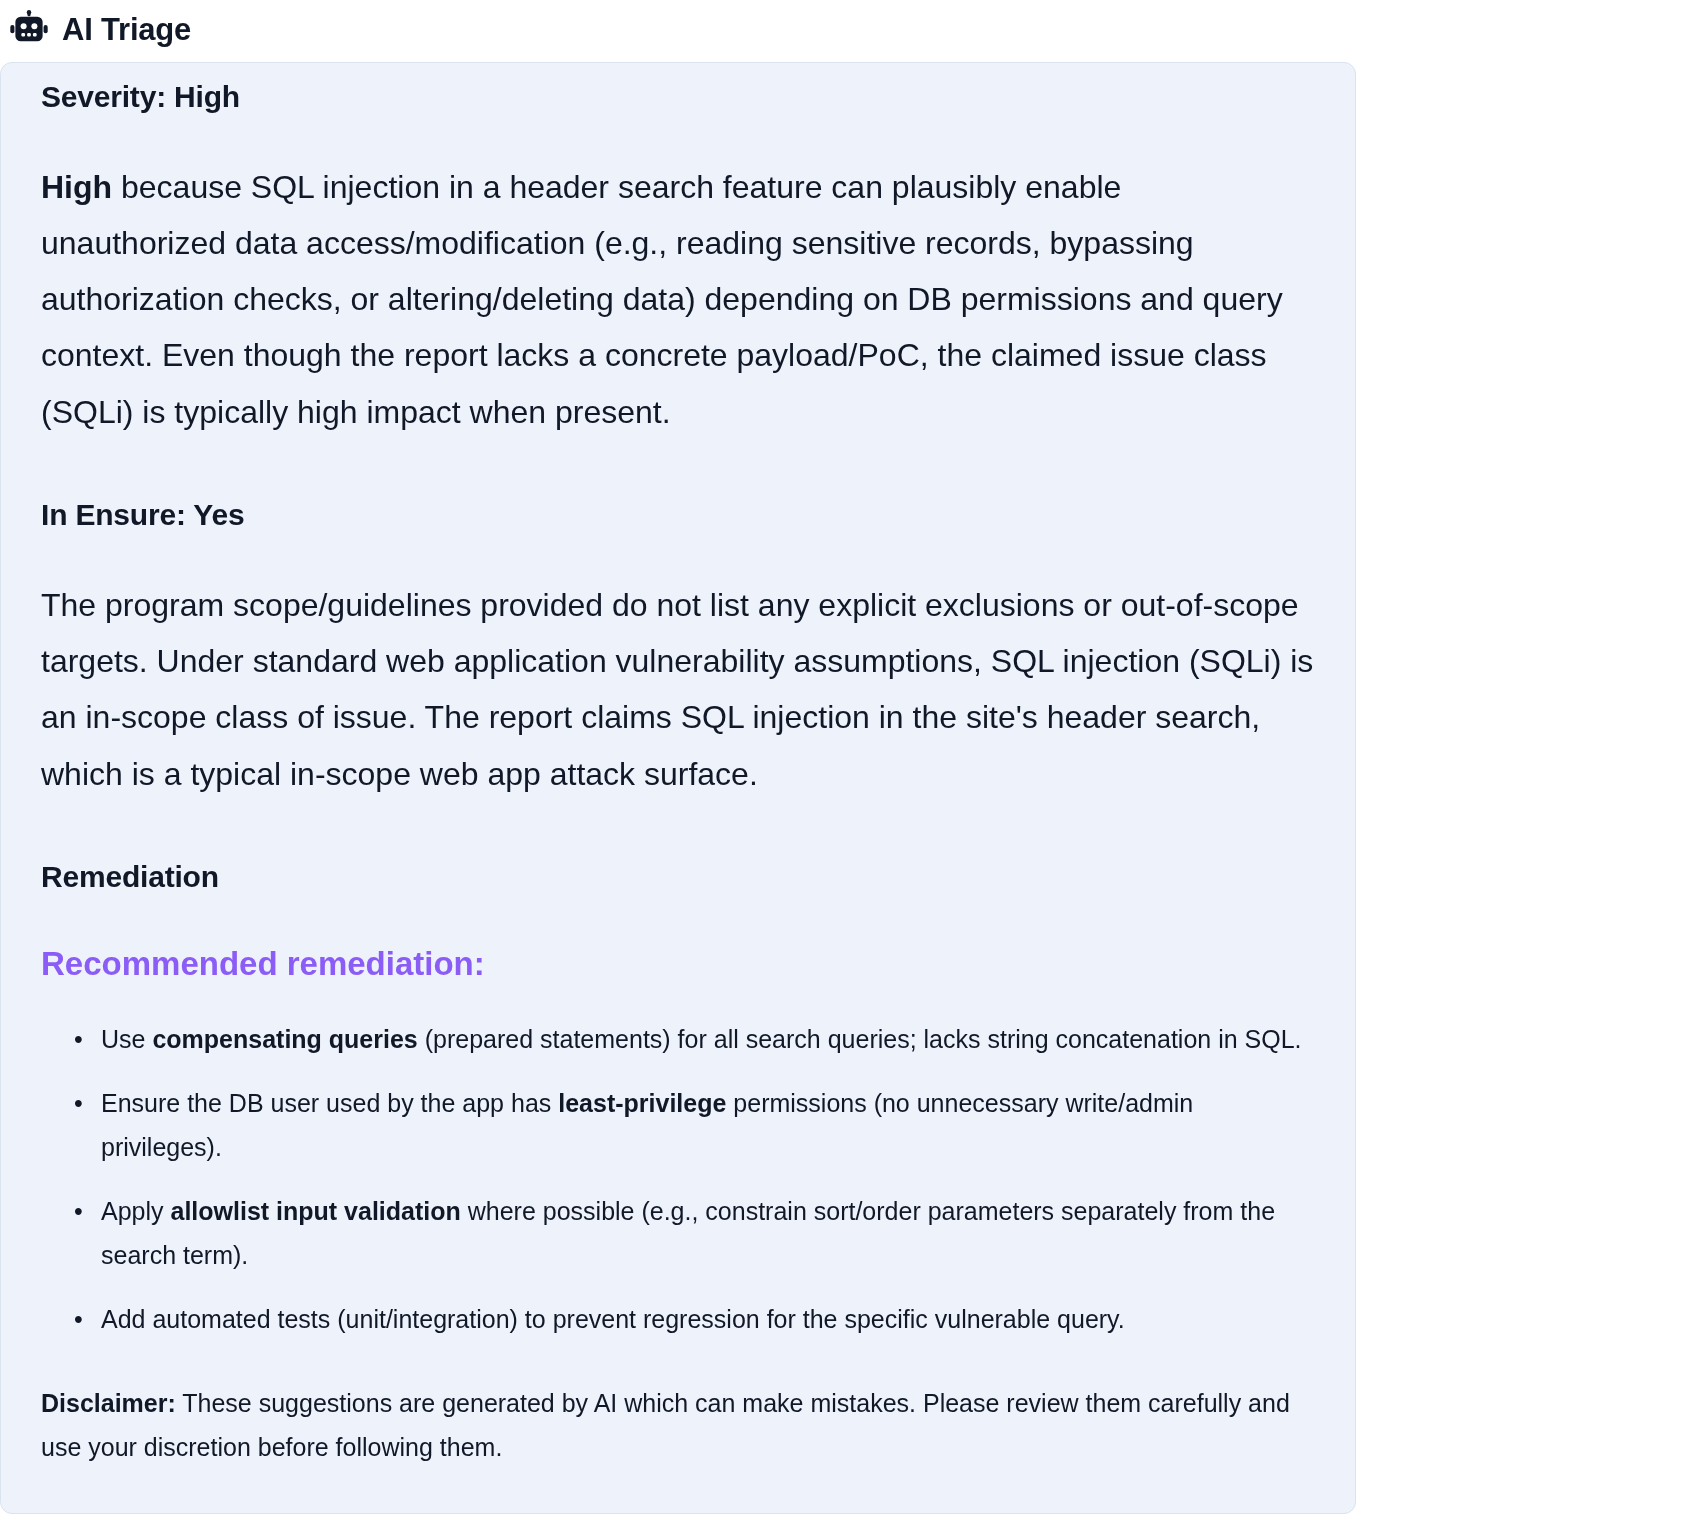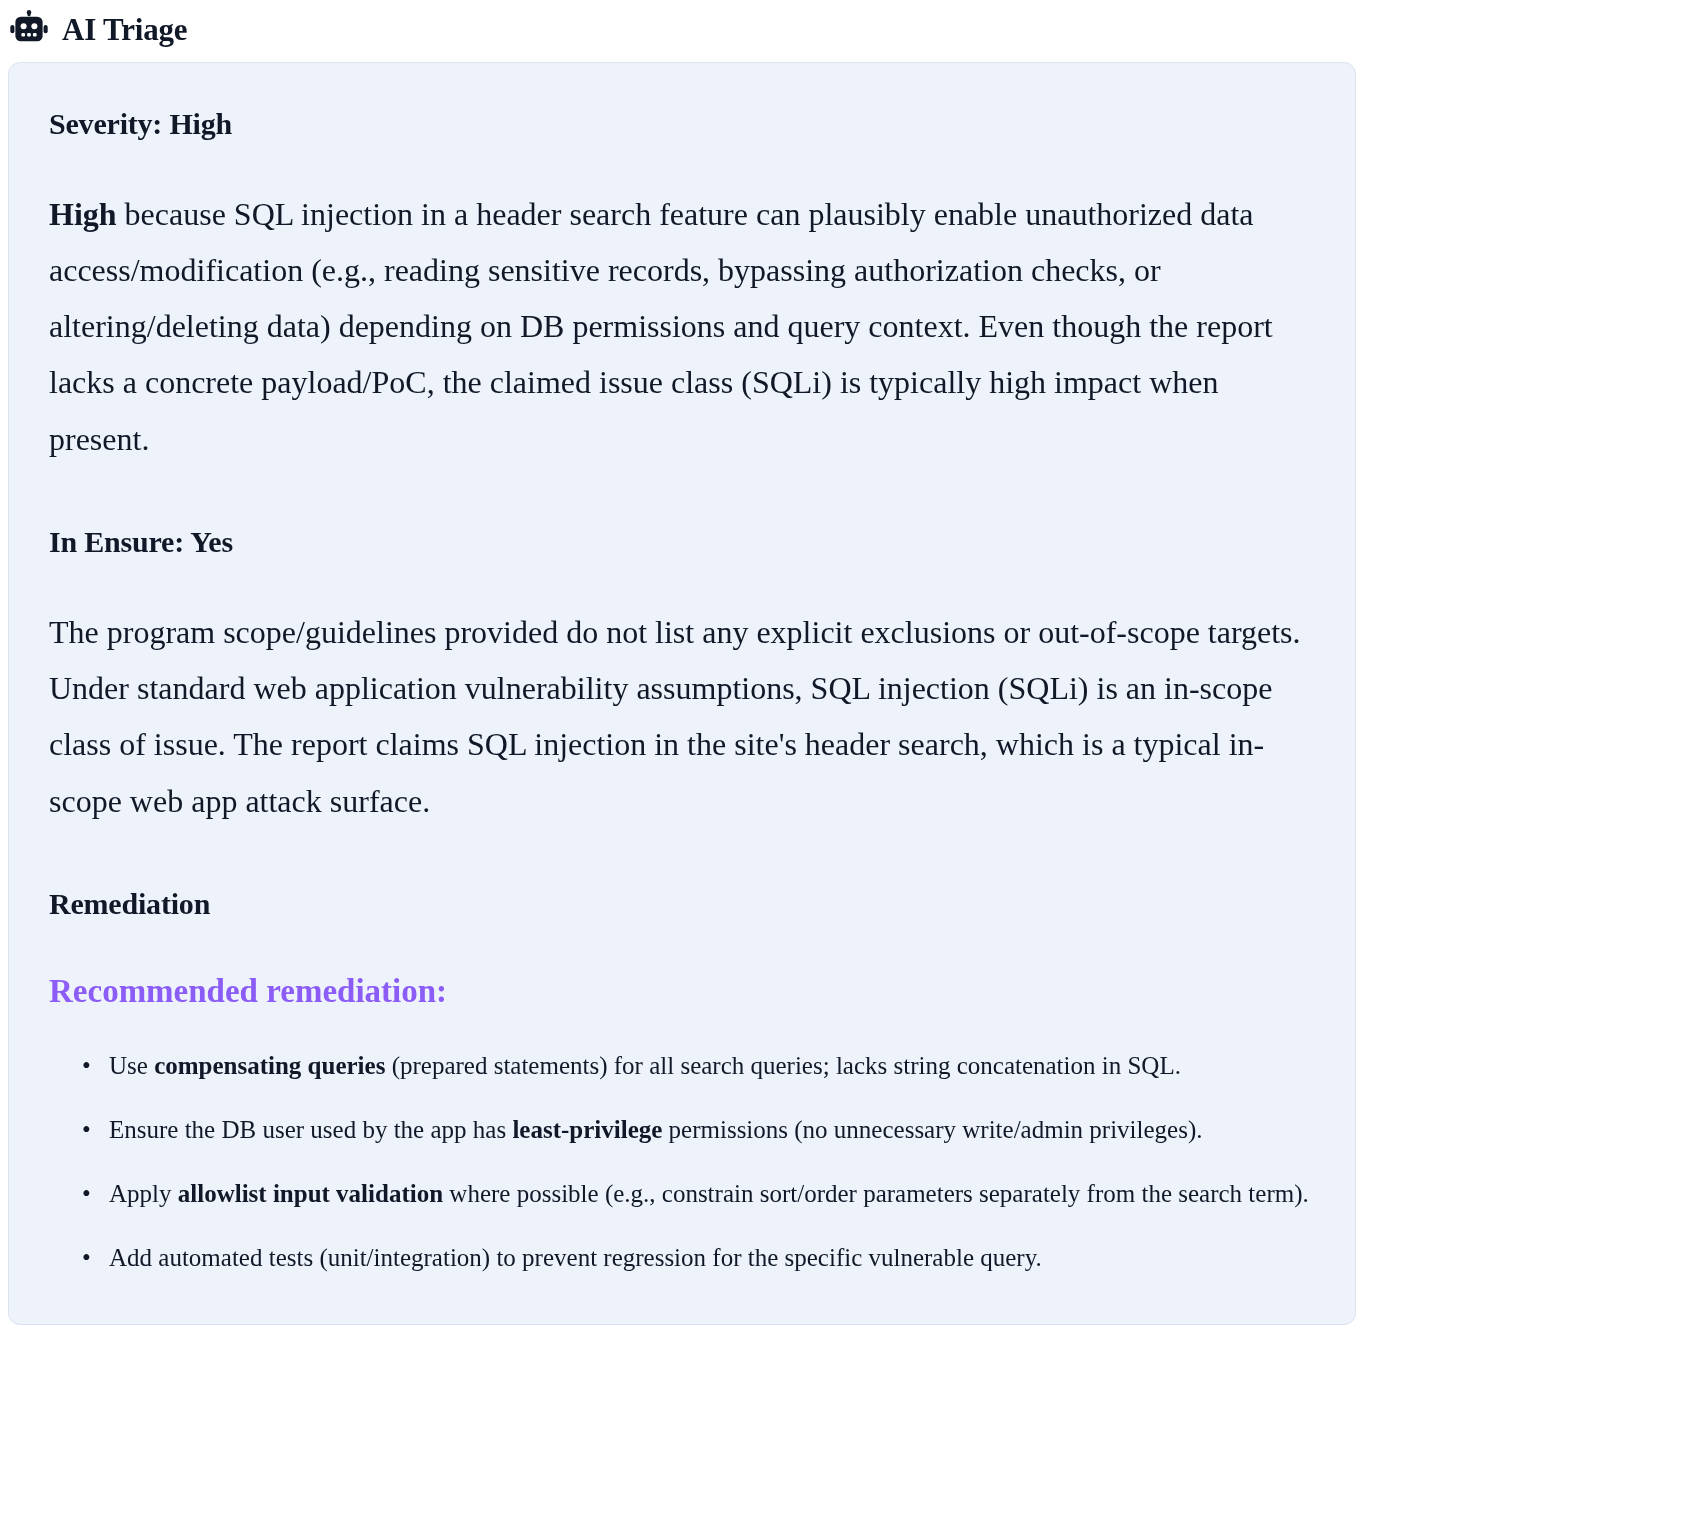--- a/index.html
+++ b/index.html
@@ -12,21 +12,20 @@
     min-height: 1522px;
     font-family: "Liberation Sans", sans-serif;
     color: #0f172a;
     -webkit-font-smoothing: antialiased;
   }
 
   .triage-wrap {
     width: 1366px;
     box-sizing: border-box;
     padding: 0;
-    font-family: Liberation Serif, serif;
   }
 
   
   .triage-header {
     display: flex;
     align-items: center;
     gap: 14px;
     padding: 10px 0 14px 10px;
   }
   .robot-icon {
@@ -39,25 +38,25 @@
   .triage-title {
     font-size: 31px;
     font-weight: 700;
     letter-spacing: -0.2px;
     color: #111827;
     line-height: 1;
   }
 
   
   .triage-card {
-    margin: 0 10px 0 8px;
+    margin: 0 10px 0 0;
     background: #eef2fb;
     border: 1px solid #dbe3f0;
     border-radius: 12px;
-    padding: 44px 40px 44px 40px;
+    padding: 17px 40px 44px 40px;
     box-sizing: border-box;
   }
 
   h2.section-heading {
     font-size: 30px;
     font-weight: 700;
     letter-spacing: -0.2px;
     margin: 0 0 44px 0;
     color: #111827;
     line-height: 1.15;
@@ -150,15 +149,16 @@
 
     <p class="lead-bold">Recommended remediation:</p>
 
     <ul class="remediation-list">
         <li><span>Use </span><strong>compensating queries</strong><span> (prepared statements) for all search queries; lacks string concatenation in SQL.</span></li>
         <li><span>Ensure the DB user used by the app has </span><strong>least-privilege</strong><span> permissions (no unnecessary write/admin privileges).</span></li>
         <li><span>Apply </span><strong>allowlist input validation</strong><span> where possible (e.g., constrain sort/order parameters separately from the search term).</span></li>
         <li><span>Add automated tests (unit/integration) to prevent regression for the specific vulnerable query.</span></li>
       </ul>
 
+    <p class="disclaimer"><strong>Disclaimer:</strong><span> These suggestions are generated by AI which can make mistakes. Please review them carefully and use your discretion before following them.</span></p>
 
   </div>
 </div>
 
 </body></html>

